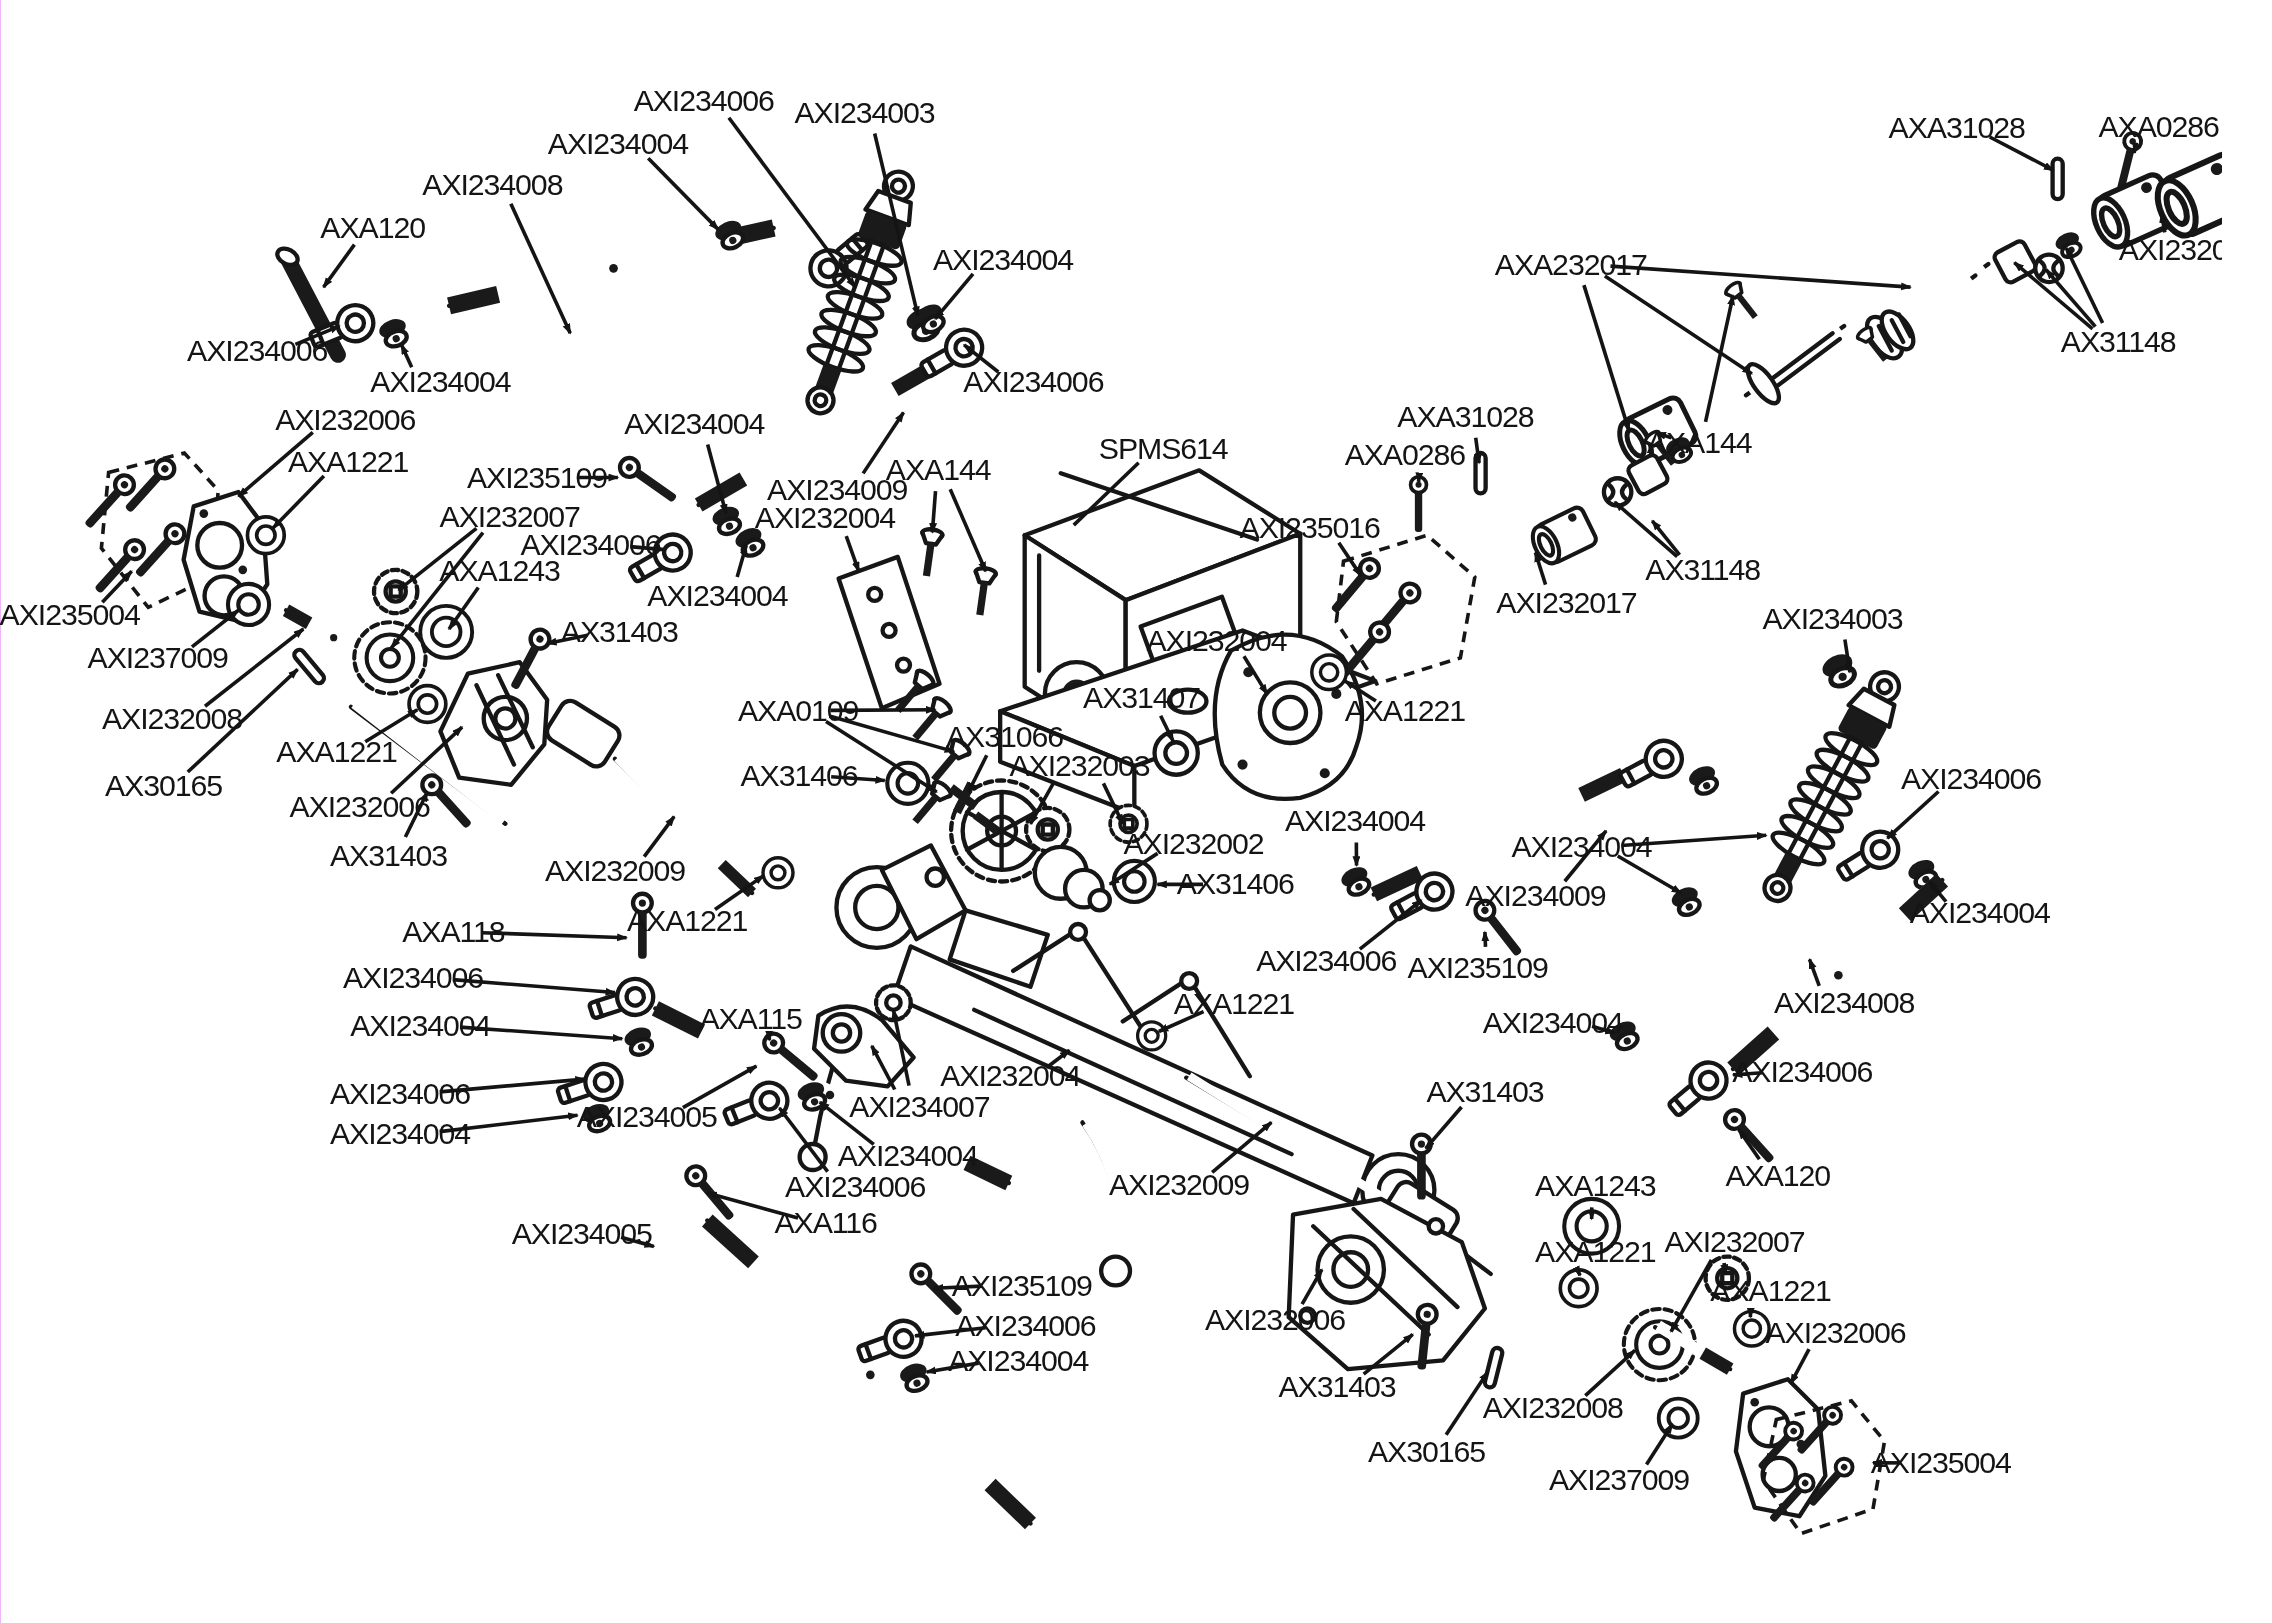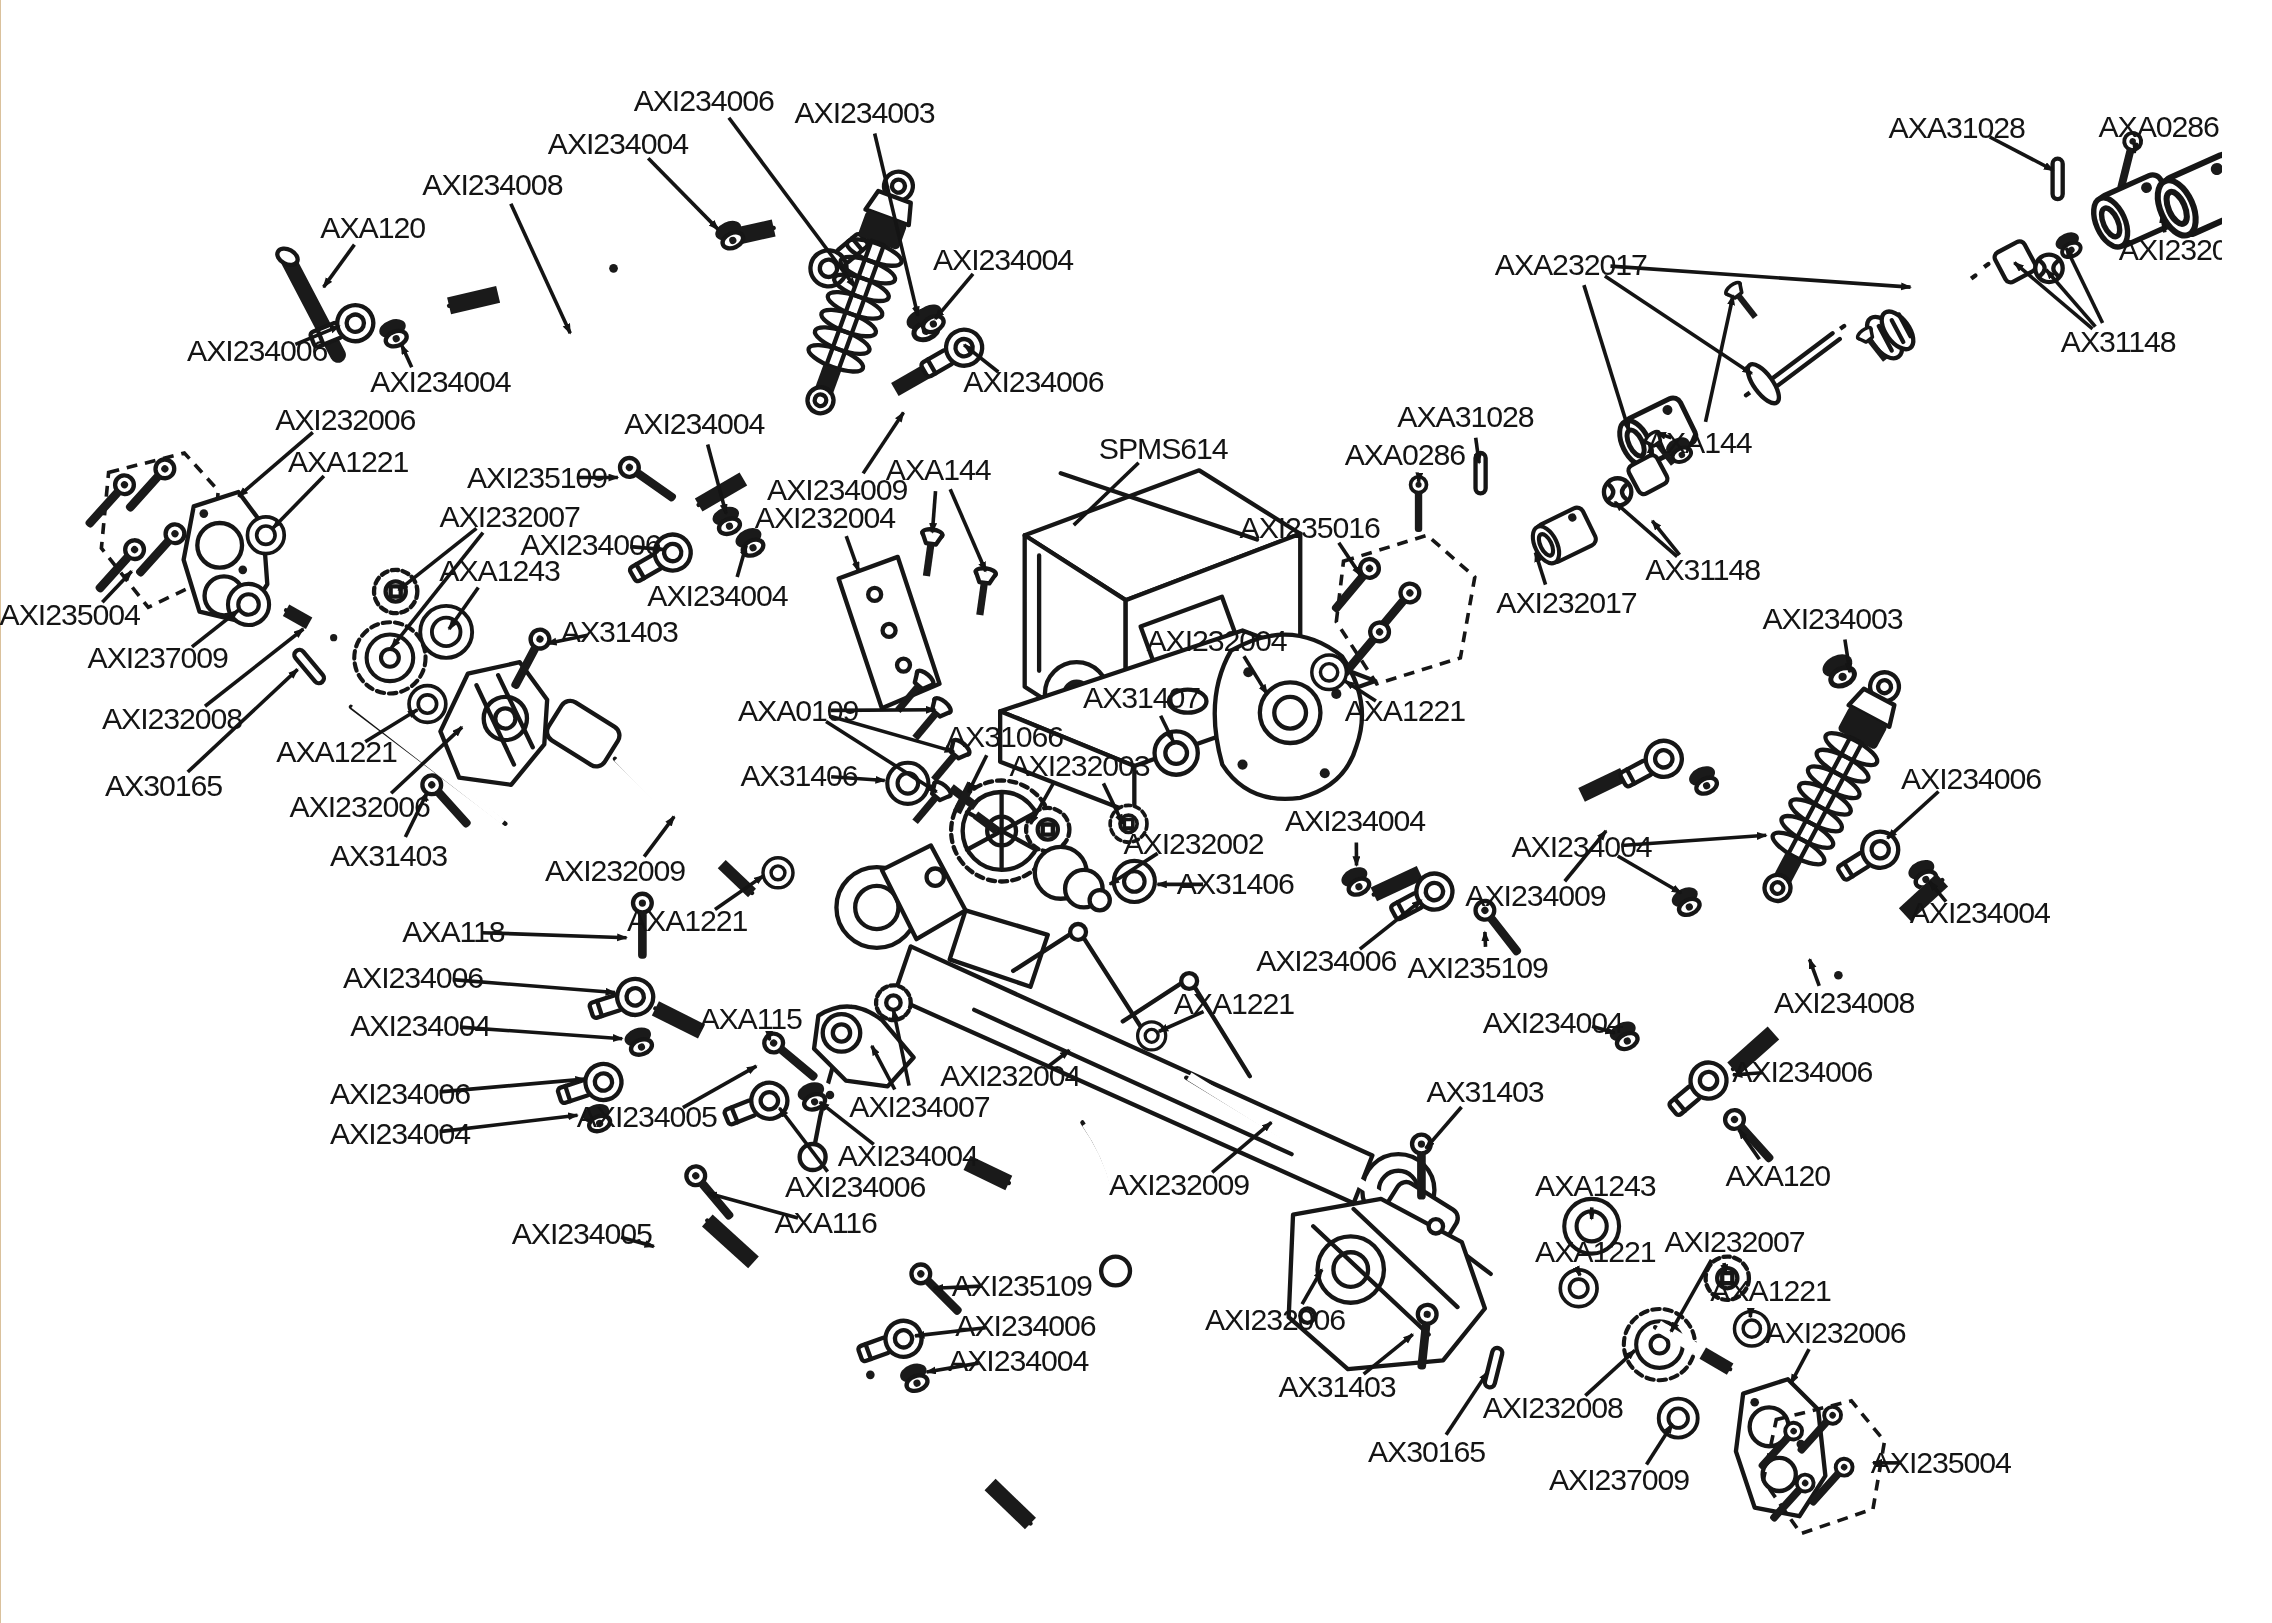--- a/index.html
+++ b/index.html
@@ -1,16 +1,16 @@
 <!DOCTYPE html>
 <html style="font-size:11.5px"><head>
 <meta charset="utf-8">
 <style>
   html,body{margin:0;padding:0;background:#fff;}
-  .stage{position:relative;width:2222px;height:1623px;background:#a16207;overflow:hidden;
+  .stage{position:relative;width:2222px;height:1623px;background:#d946ef;overflow:hidden;
          font-family:"Liberation Sans",sans-serif;}
   svg{display:block;width:2273px;height:1623px;}
   .ink{stroke:#161616;fill:none;stroke-width:6;stroke-linecap:round;stroke-linejoin:round;}
   .fillw{fill:#fff;}
   .filld{fill:#1a1a1a;stroke:none;}
   text.lbl{font-family:"Liberation Sans",sans-serif;font-size:42px;letter-spacing:-1.5px;
            fill:#141414;text-anchor:middle;}
   .leader{stroke:#141414;stroke-width:5;fill:none;}
 </style>
 </head>

